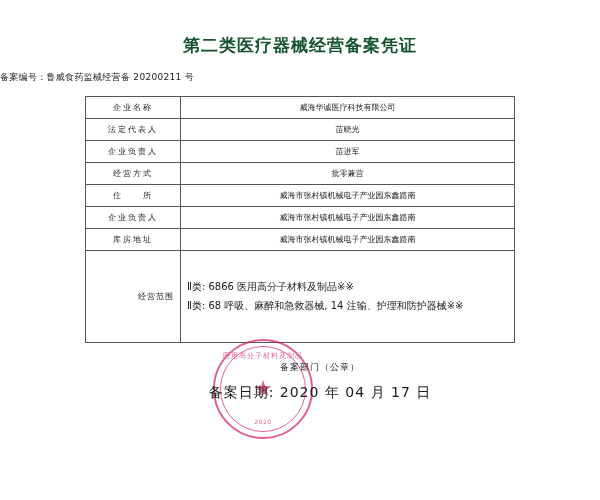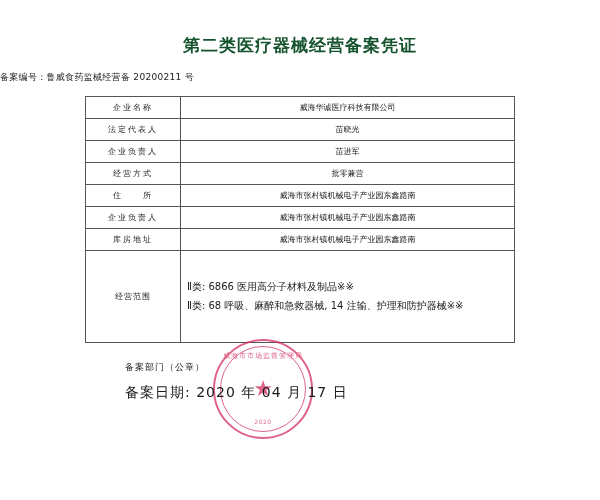--- a/index.html
+++ b/index.html
@@ -61,38 +61,39 @@
     text-align: center;
     padding-left: 8px;
   }
   tr.row {
     height: 22px;
   }
   tr.scope-row {
     height: 92px;
   }
   td.scope-label {
-    text-align: center;
+    text-align: right;
     letter-spacing: 1px;
     vertical-align: middle;
   }
   td.scope-value {
     vertical-align: middle;
     padding: 4px 8px;
   }
   td.scope-value .line {
     margin: 5px 0;
     font-size: 10px;
   }
   .footer {
     width: 430px;
     margin: 0 auto;
     position: relative;
   }
   .sign-block {
+    text-align: center;
     margin-top: 18px;
     position: relative;
     z-index: 2;
   }
   .sign-dept {
     font-size: 9px;
     letter-spacing: 1px;
     margin-left: 40px;
   }
   .sign-date {
@@ -197,21 +198,21 @@
           <div class="line">Ⅱ类: 68 呼吸、麻醉和急救器械, 14 注输、护理和防护器械※※</div>
         </td>
       </tr>
     </tbody>
   </table>
 
   <div class="footer">
 
     <div class="seal">
       <div class="seal-inner-ring"></div>
-      <div class="seal-top">威海市市场监督管理局</div>
+      <div class="seal-top">医用高分子材料及制品</div>
       <div class="star">★</div>
       <div class="seal-bottom">2020</div>
     </div>
 
     <div class="sign-block">
       <div class="sign-dept">备案部门（公章）</div>
       <div class="sign-date">
         <span>备案日期:</span>
         <span>2020</span>
         <span>年</span>

